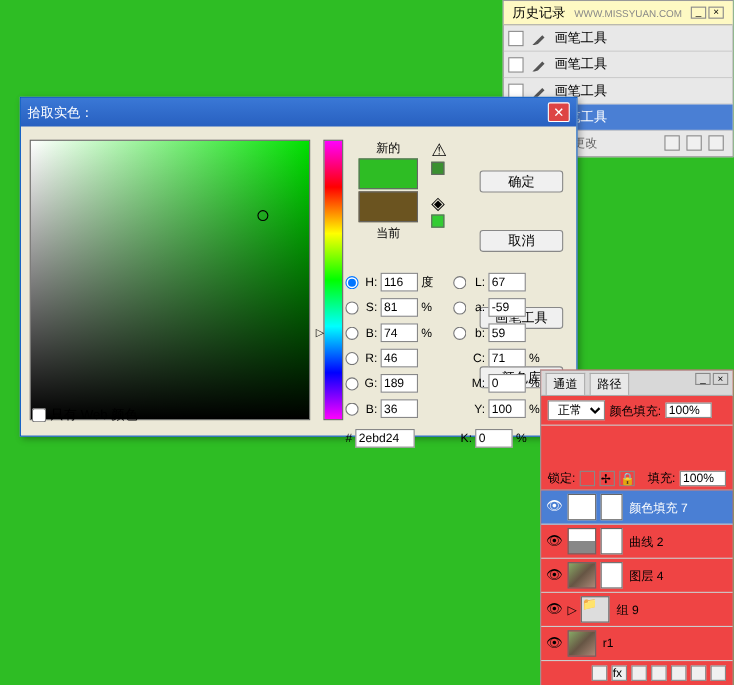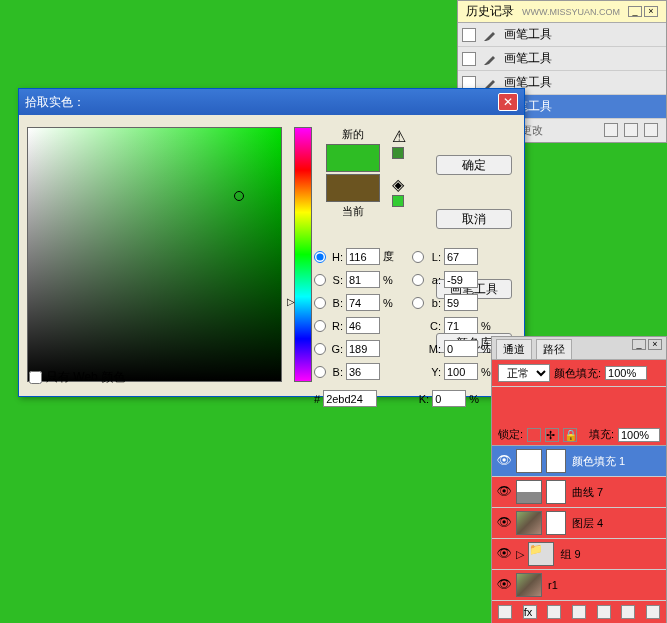--- a/index.html
+++ b/index.html
@@ -58,21 +58,21 @@
 .lock-icon { width: 14px; height: 14px; border: 1px solid #888; }
 
 .layer-row { display: flex; align-items: center; padding: 3px 4px; border-bottom: 1px solid #ccc; gap: 4px; }
 .layer-row.active { background: #4a7fd4; color: #fff; }
 .eye { width: 16px; height: 16px; text-align: center; font-size: 12px; }
 .thumb { width: 26px; height: 24px; border: 1px solid #666; background: #fff; }
 .thumb.img { background: linear-gradient(135deg, #8a6, #654, #a87); }
 .thumb.folder { background: #ddd; }
 .mask-thumb { width: 20px; height: 24px; border: 1px solid #666; background: #fff; }
 .layer-name { font-size: 11px; margin-left: 2px; }
-.lp-footer { padding: 4px 6px; display: flex; justify-content: space-between; gap: 4px; }
+.lp-footer { padding: 4px 6px; display: flex; justify-content: flex-start; gap: 4px; margin-left: 40px; }
 
 .win-controls { display: flex; gap: 2px; }
 .win-btn { width: 14px; height: 11px; border: 1px solid #888; font-size: 9px; line-height: 9px; text-align: center; }
 </style>
 </head>
 <body>
 
 <div class="history-panel">
   <div class="history-header">
     <span>历史记录</span>
@@ -246,27 +246,27 @@
     <div class="lock-icon">✢</div>
     <div class="lock-icon">🔒</div>
     <span style="margin-left:auto">填充:</span>
     <input class="slider-input" value="100%" style="">
   </div>
 
   <div class="layer-row active">
     <div class="eye">👁</div>
     <div class="thumb"></div>
     <div class="mask-thumb"></div>
-    <span class="layer-name">颜色填充 1</span>
+    <span class="layer-name">颜色填充 7</span>
   </div>
   <div class="layer-row">
     <div class="eye">👁</div>
     <div class="thumb" style="background:linear-gradient(#fff 50%,#888 50%)"></div>
     <div class="mask-thumb black"></div>
-    <span class="layer-name">曲线 7</span>
+    <span class="layer-name">曲线 2</span>
   </div>
   <div class="layer-row">
     <div class="eye">👁</div>
     <div class="thumb img"></div>
     <div class="mask-thumb black"></div>
     <span class="layer-name">图层 4</span>
   </div>
   <div class="layer-row">
     <div class="eye">👁</div>
     <span>▷</span>

